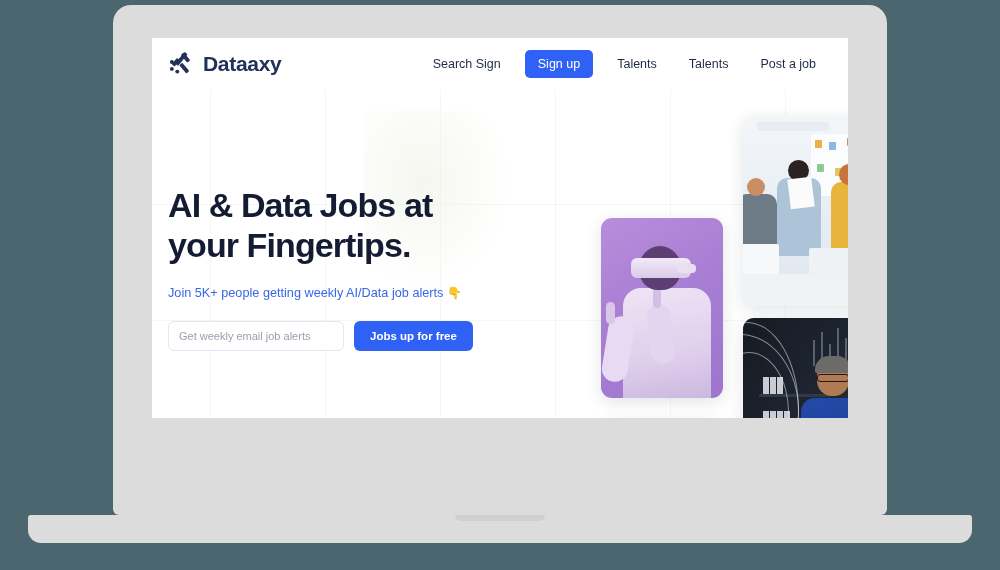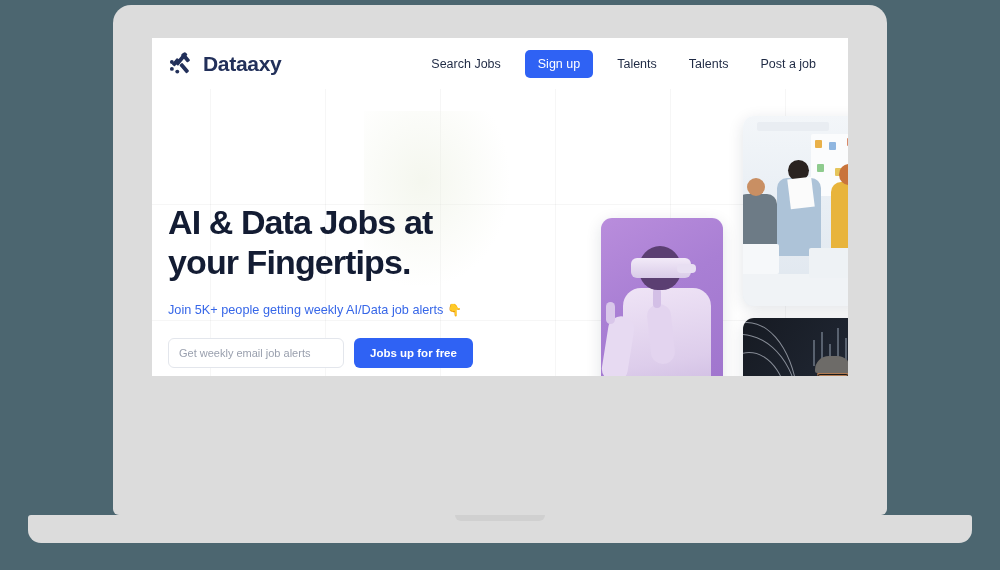--- a/index.html
+++ b/index.html
@@ -30,21 +30,21 @@
     left: 455px; top: 515px;
     width: 90px; height: 6px;
     background: #d0d0d0;
     border-radius: 0 0 6px 6px;
   }
 
   
   #screen {
     position: absolute;
     left: 152px; top: 38px;
-    width: 696px; height: 338px;
+    width: 696px; height: 380px;
     background: #ffffff;
     overflow: hidden;
   }
 
   
   #hero-grid {
     position: absolute; left: 0; top: 50px;
     width: 696px; height: 400px;
     background-image:
       linear-gradient(to right, rgba(0,0,0,0.035) 1px, transparent 1px),
@@ -86,21 +86,21 @@
   }
   #nav-signup {
     background: #2f62f4; color: #fff;
     font-size: 12.5px; font-weight: 500;
     padding: 7px 13px; border-radius: 5px;
     margin: 16px 8px; cursor: pointer; border: none;
     font-family: "Liberation Sans", sans-serif;
   }
 
   
-  #hero-copy { position: absolute; left: 16px; top: 165px; width: 420px; z-index: 3; }
+  #hero-copy { position: absolute; left: 16px; top: 148px; width: 420px; z-index: 3; }
   #hero-title {
     font-size: 34px; font-weight: bold;
     line-height: 1.17; color: #131c33;
     letter-spacing: -0.9px; max-width: 330px;
   }
   #hero-sub {
     margin-top: 23px;
     font-size: 12.7px; line-height: 1.85;
     color: #3d4659; max-width: 390px;
   }
@@ -272,21 +272,21 @@
           <rect x="7.0" y="9.5" width="4.4" height="10" rx="1.1" transform="rotate(40 9.2 14.5)"></rect>
           <circle cx="4.6" cy="14.2" r="2.3"></circle>
           <circle cx="4.6" cy="22.4" r="2.3"></circle>
           <circle cx="11.0" cy="25.6" r="2.3"></circle>
         </g>
       </svg>
       <span id="brand-name">Dataaxy</span>
     </div>
 
     <nav id="nav-links">
-      <span class="nav-link">Search Jobs</span>
+      <span class="nav-link">Search Sign</span>
       <button id="nav-signup">Sign up</button>
       <span class="nav-link">Talents</span>
       <span class="nav-link">Talents</span>
       <span class="nav-link">Post a job</span>
     </nav>
   </div>
 
   <div id="hero-copy">
     <h1 id="hero-title">AI &amp; Data Jobs at your Fingertips.</h1>
     <a id="hero-link"><span>Join 5K+ people getting weekly AI/Data job alerts</span> <span id="hero-link-emoji">👇</span></a>

